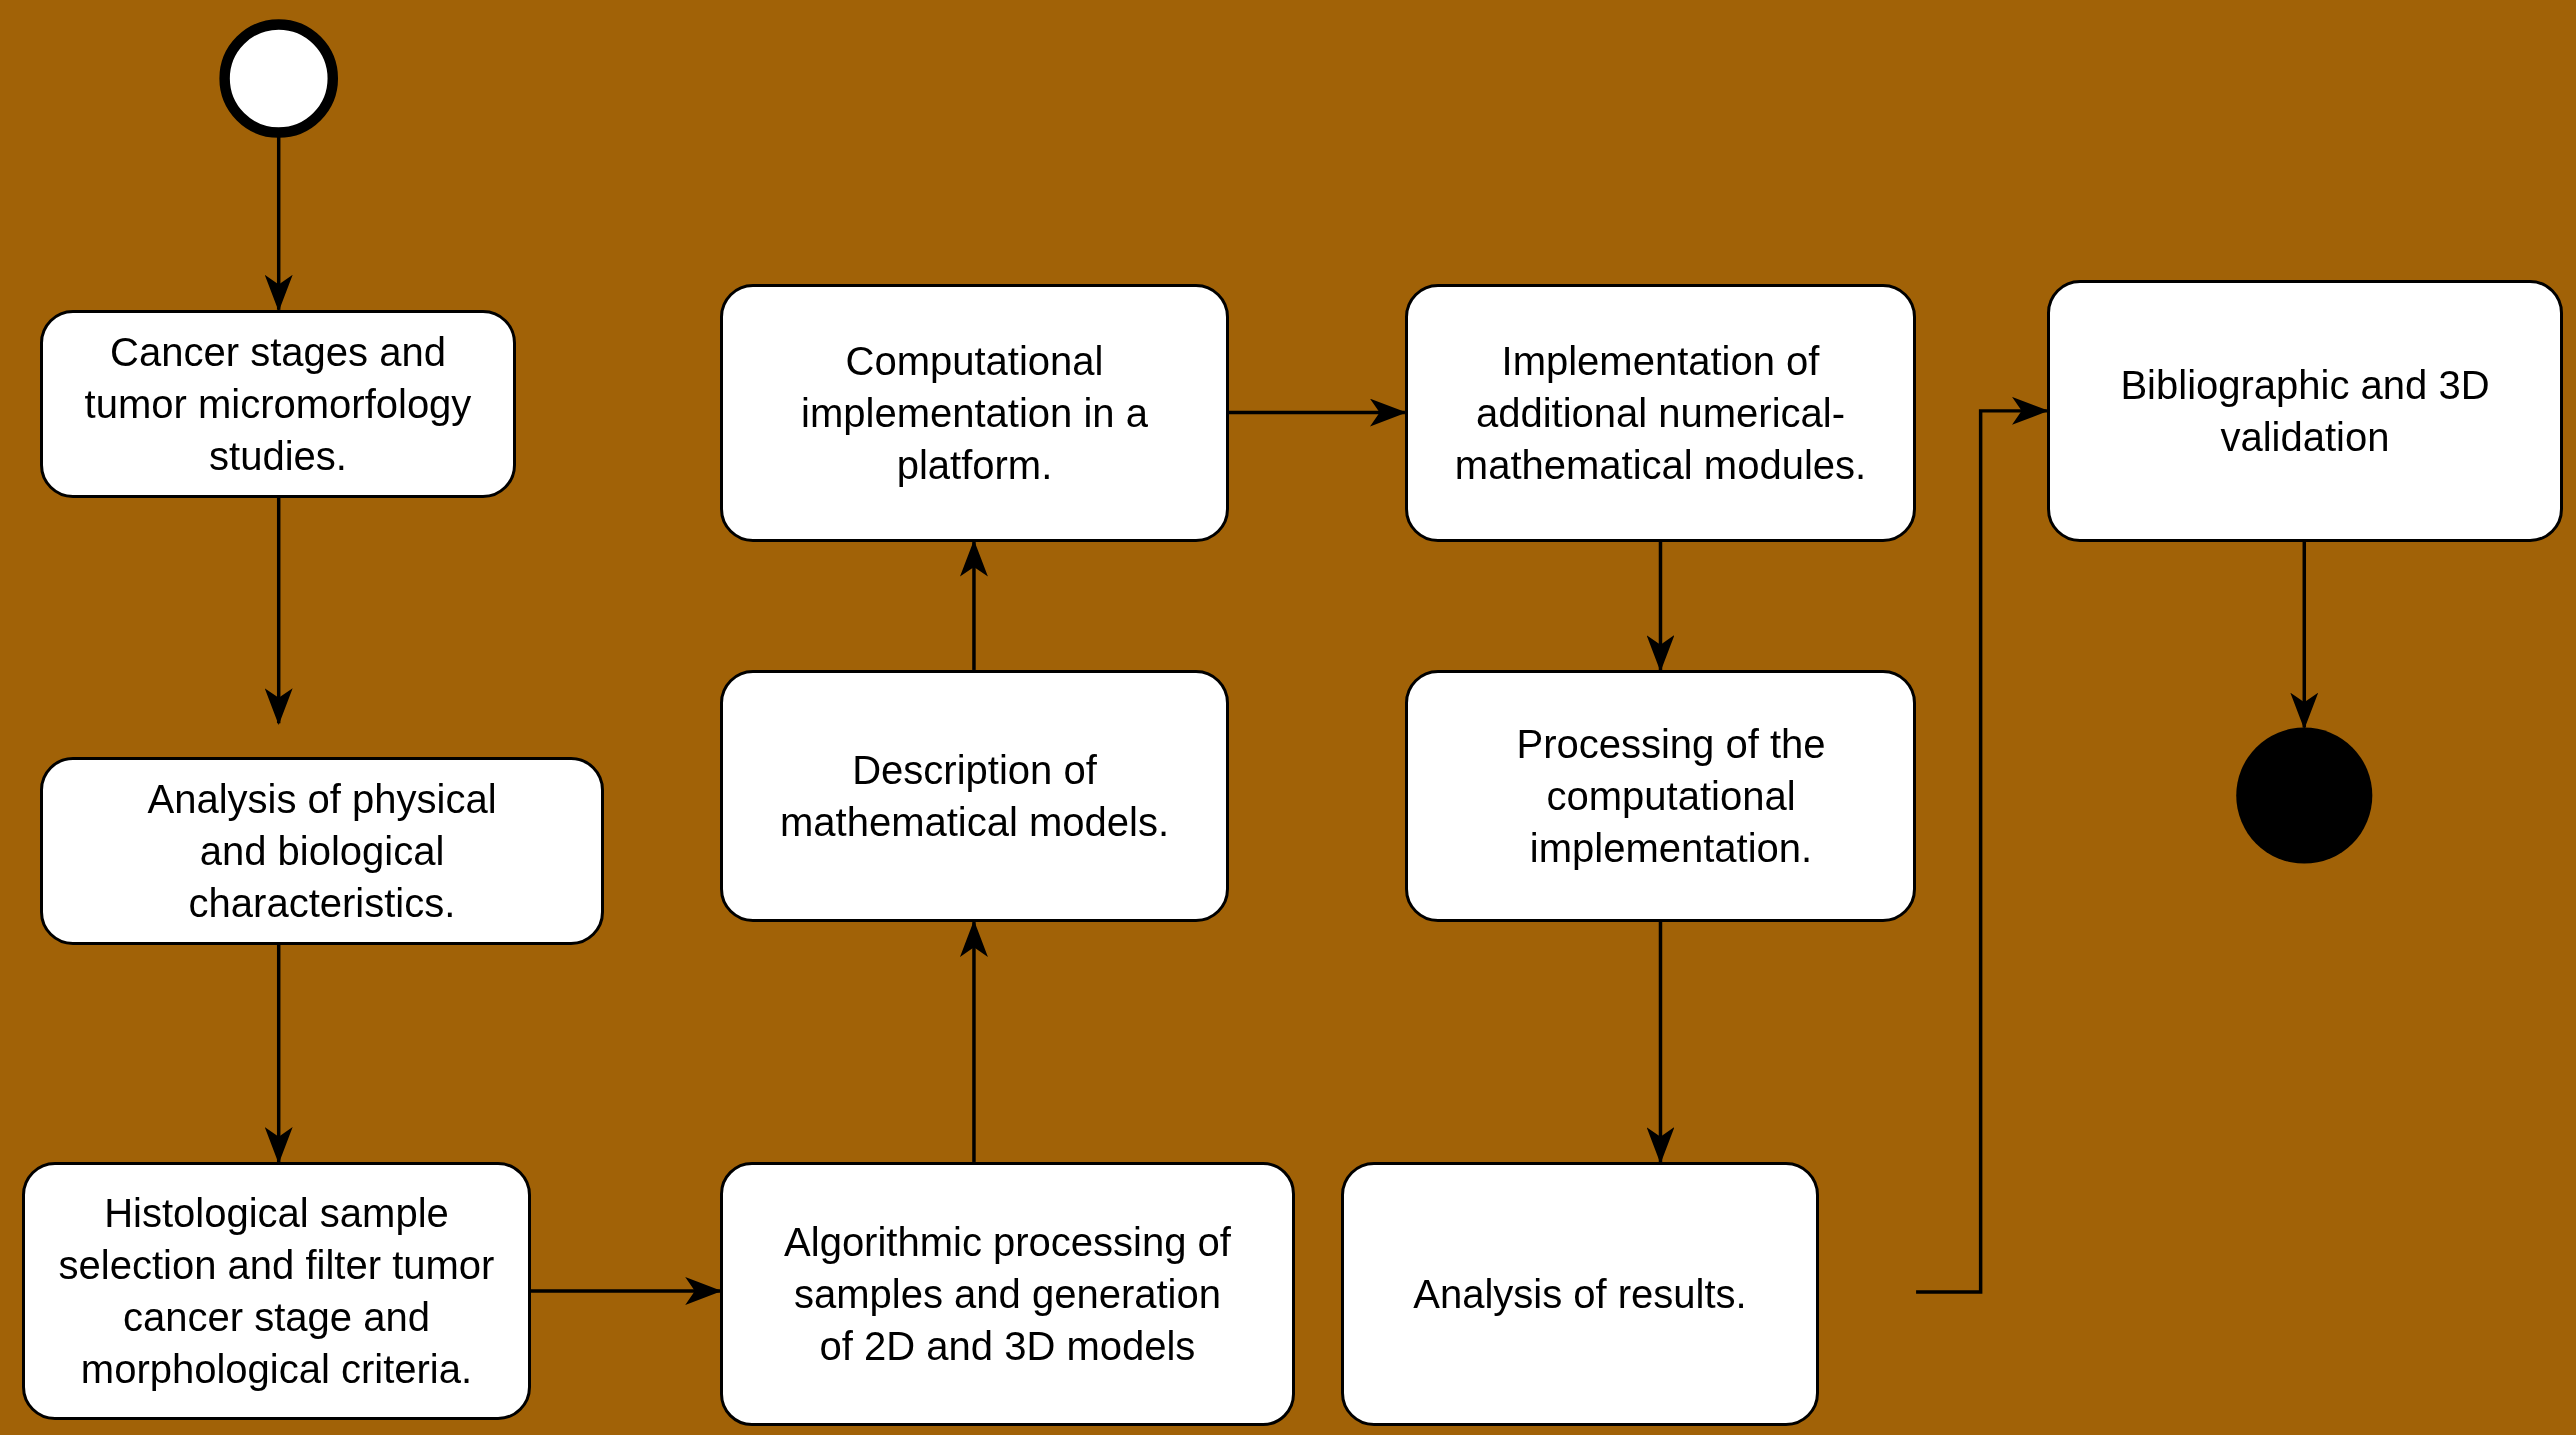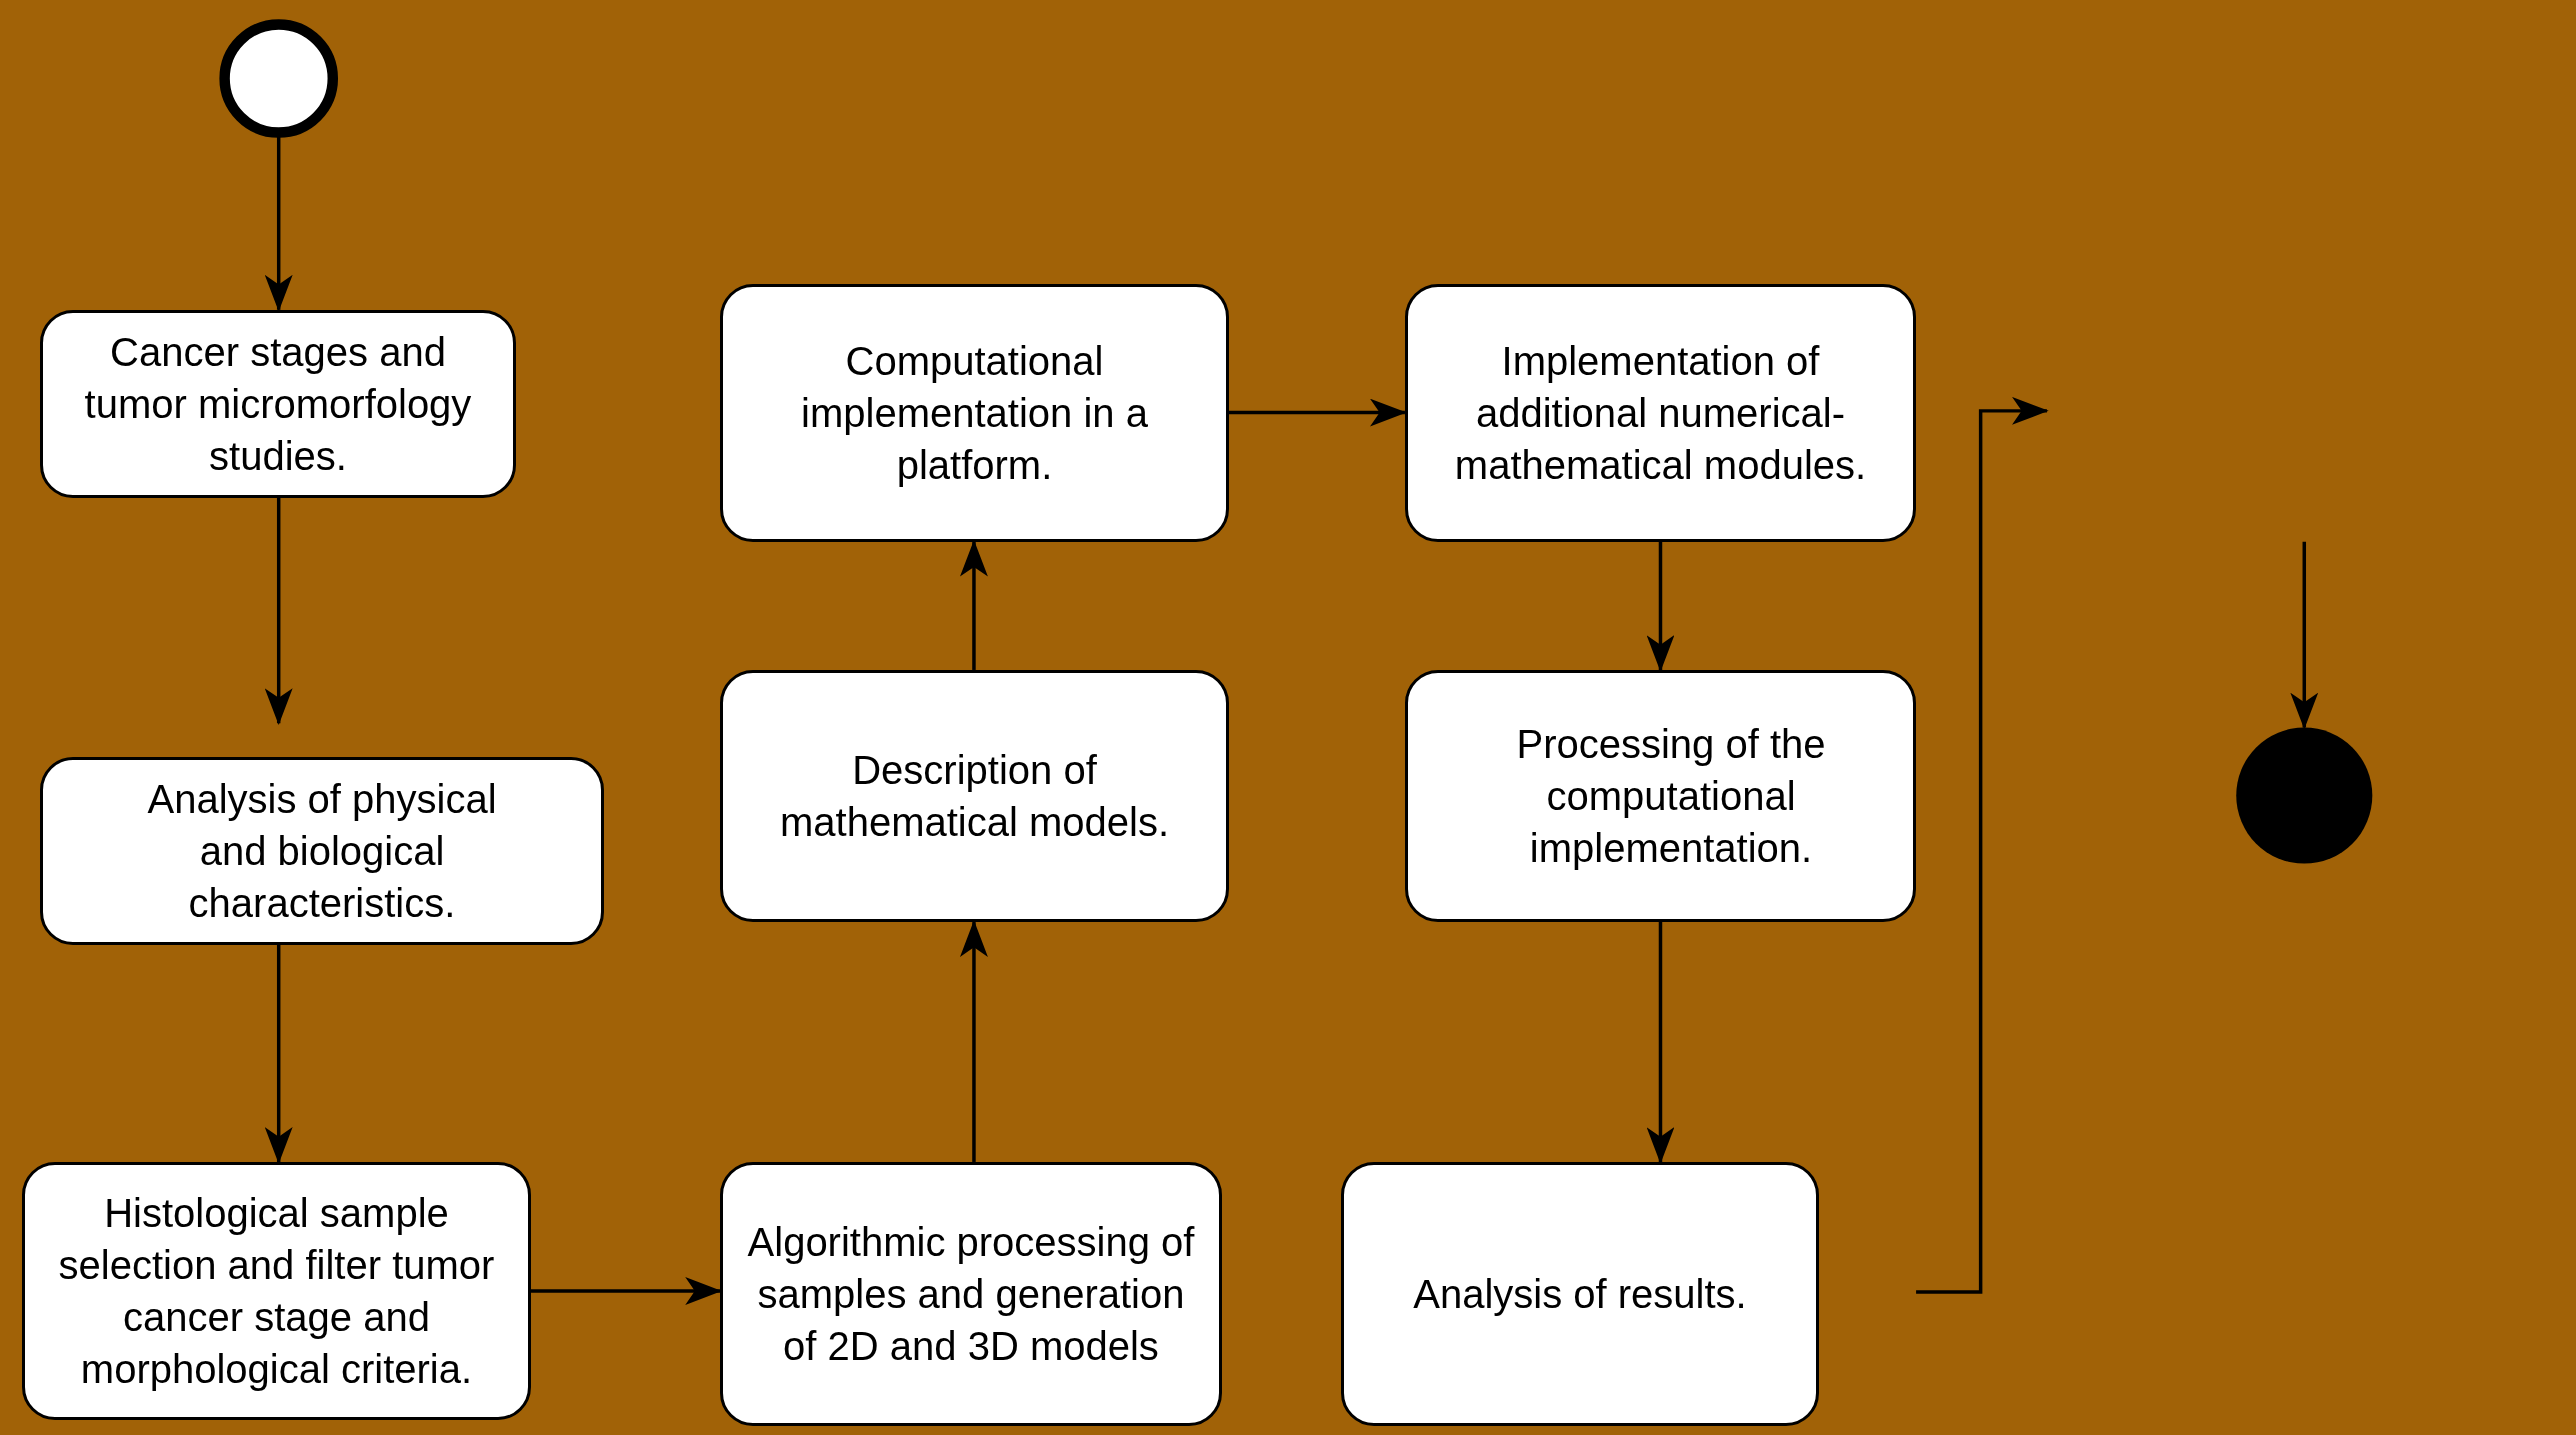--- a/index.html
+++ b/index.html
@@ -38,21 +38,21 @@
     white-space: pre-line;
     padding: 7px 14px;
   }
   
   #n-cancer-stages        { left: 40px;   top: 310px;  width: 476px; height: 188px; }
   #n-analysis-physical    { left: 40px;   top: 757px;  width: 564px; height: 188px; }
   #n-histological-sample  { left: 22px;   top: 1162px; width: 509px; height: 258px; }
   
   #n-computational-impl   { left: 720px;  top: 284px;  width: 509px; height: 258px; }
   #n-description-models   { left: 720px;  top: 670px;  width: 509px; height: 252px; }
-  #n-algorithmic-proc     { left: 720px;  top: 1162px; width: 502px; height: 264px; }
+  #n-algorithmic-proc     { left: 720px;  top: 1162px; width: 575px; height: 264px; border-radius: 32px; }
   
   #n-implementation-mod   { left: 1405px; top: 284px;  width: 511px; height: 258px; }
   #n-processing-impl      { left: 1405px; top: 670px;  width: 511px; height: 252px; padding-left: 35px; }
   #n-analysis-results     { left: 1341px; top: 1162px; width: 478px; height: 264px; }
   
   #n-bibliographic        { left: 2047px; top: 280px;  width: 516px; height: 262px; }
 </style>
 </head>
 <body>
 
@@ -109,15 +109,17 @@
   <div class="node" id="n-implementation-mod">Implementation of
 additional numerical-
 mathematical modules.</div>
 
   <div class="node" id="n-processing-impl">Processing of the
 computational
 implementation.</div>
 
   <div class="node" id="n-analysis-results">Analysis of results.</div>
 
+  <div class="node" id="n-bibliographic">Bibliographic and 3D
+validation</div>
 
 </div>
 
 
 </body></html>

